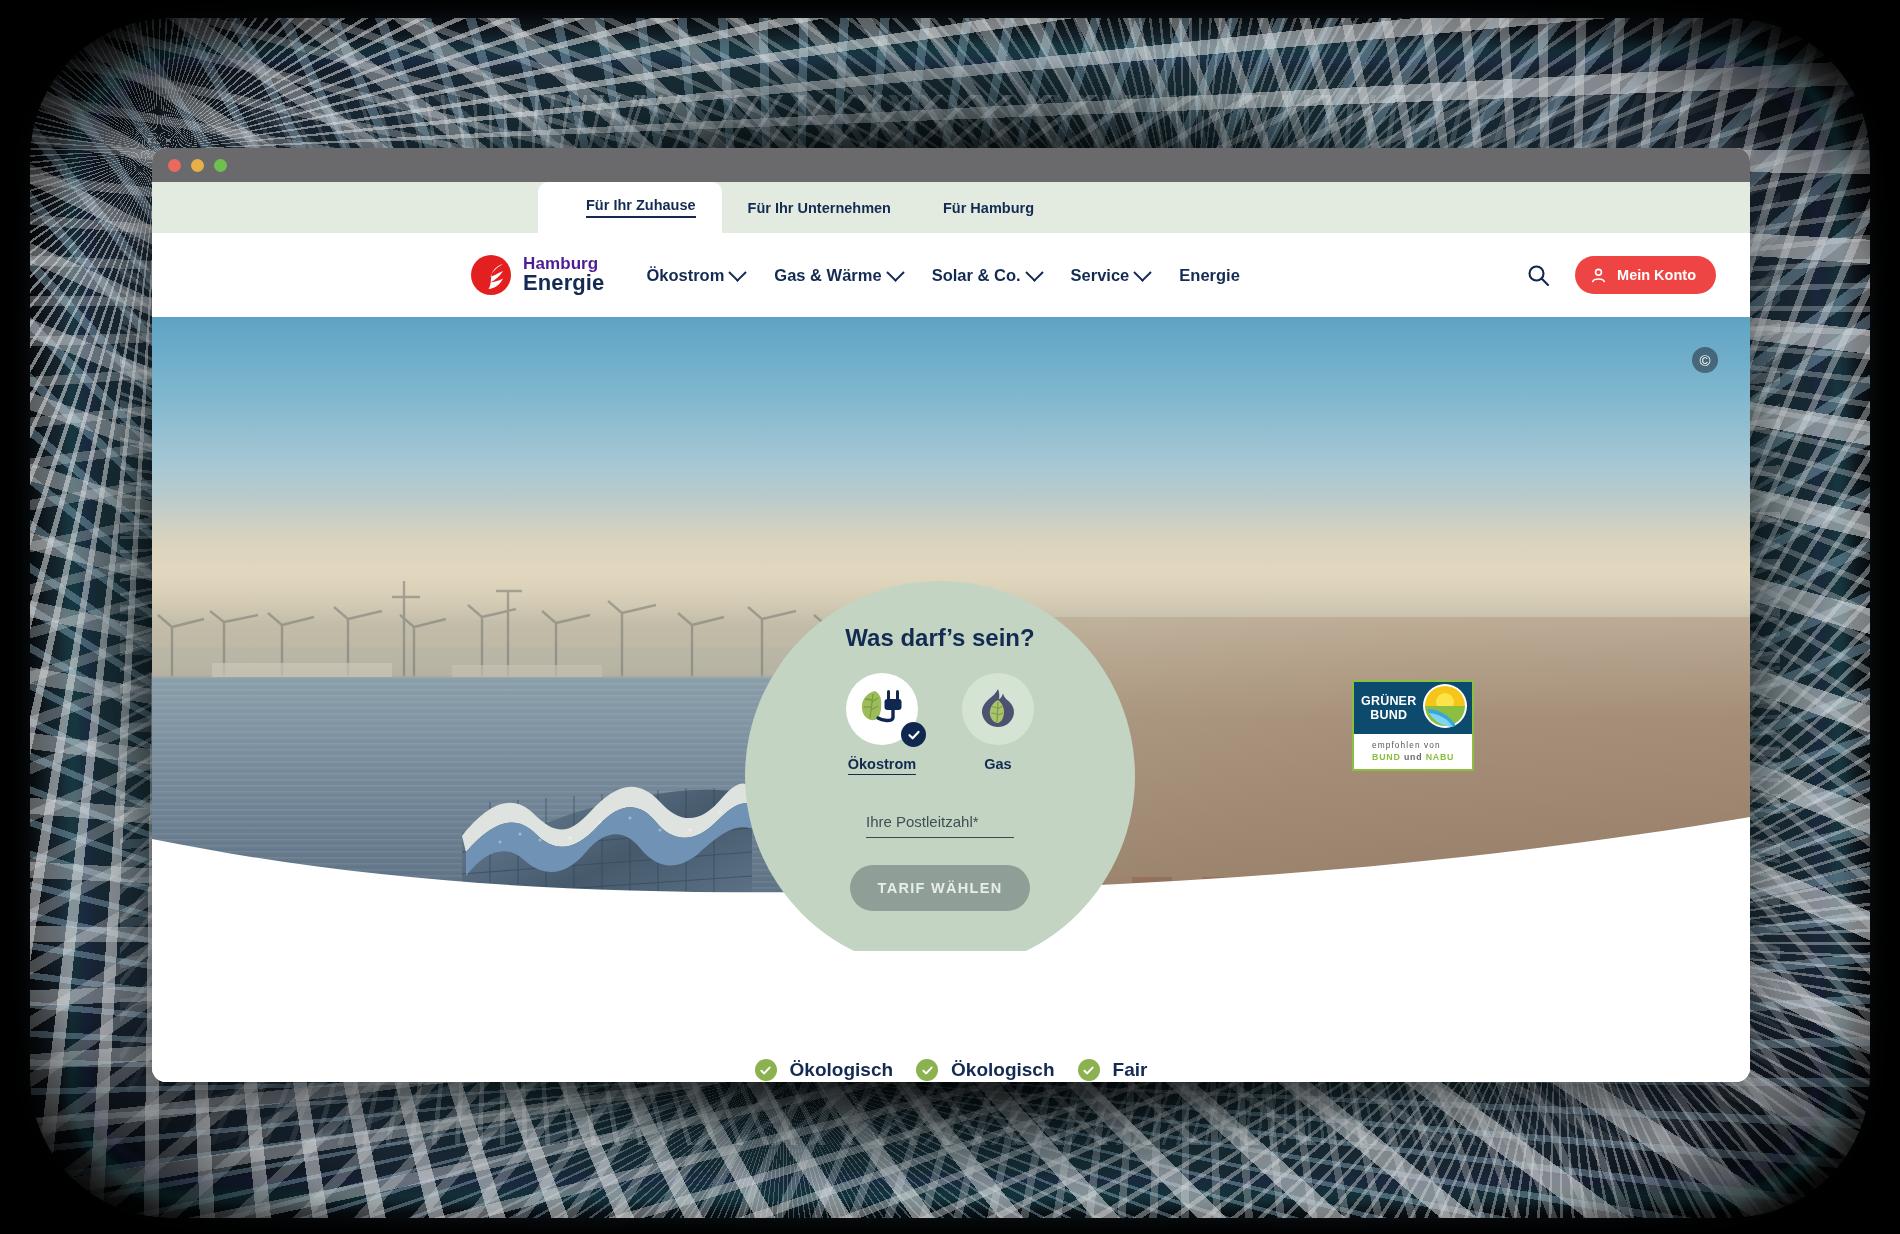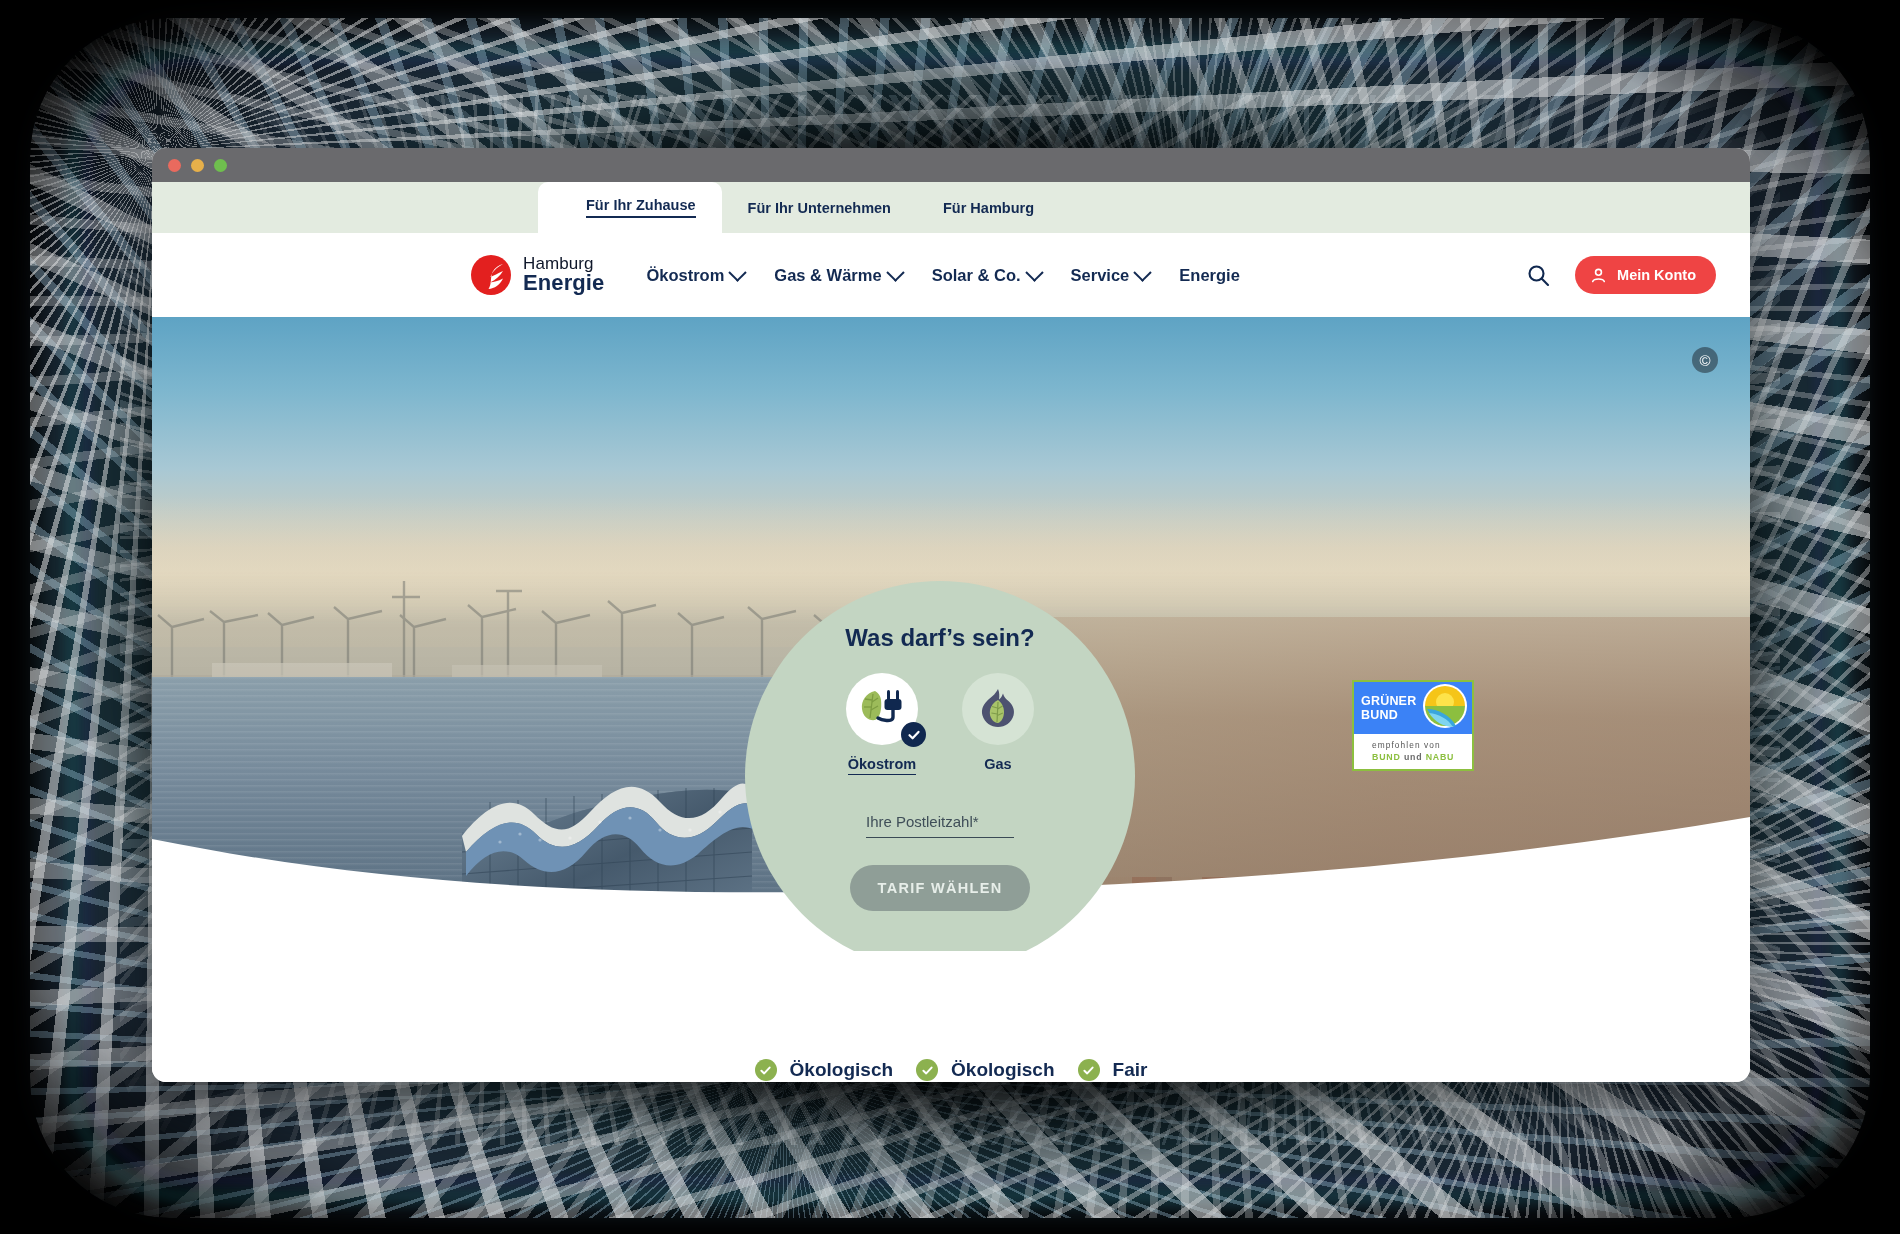--- a/index.html
+++ b/index.html
@@ -149,23 +149,23 @@
   .logo {
     display: flex;
     align-items: center;
     gap: 11px;
     cursor: pointer;
   }
   .logo-mark { width: 42px; height: 42px; flex: 0 0 42px; }
   .logo-text { line-height: 1.02; }
   .logo-top {
     font-size: 17px;
-    color: #0f172a;
+    color: #4c1d95;
     letter-spacing: .1px;
-    font-weight: 400;
+    font-weight: 700;
   }
   .logo-bottom {
     font-size: 22px;
     color: #132a52;
     font-weight: bold;
     letter-spacing: .1px;
   }
   .navlinks {
     display: flex;
     align-items: center;
@@ -360,24 +360,25 @@
     top: 363px;
     width: 118px;
     height: 87px;
     background: #fff;
     border: 2px solid #8cbf3f;
     z-index: 7;
     overflow: hidden;
   }
   .gs-top {
     height: 52px;
-    background: #3b82f6;
+    background: #0c4a6e;
     position: relative;
     display: flex;
     align-items: center;
+    text-align: center;
   }
   .gs-top-text {
     color: #fff;
     font-size: 12.5px;
     font-weight: bold;
     line-height: 1.12;
     padding-left: 7px;
     letter-spacing: .2px;
   }
   .gs-logo { position: absolute; right: 2px; top: 0px; }

